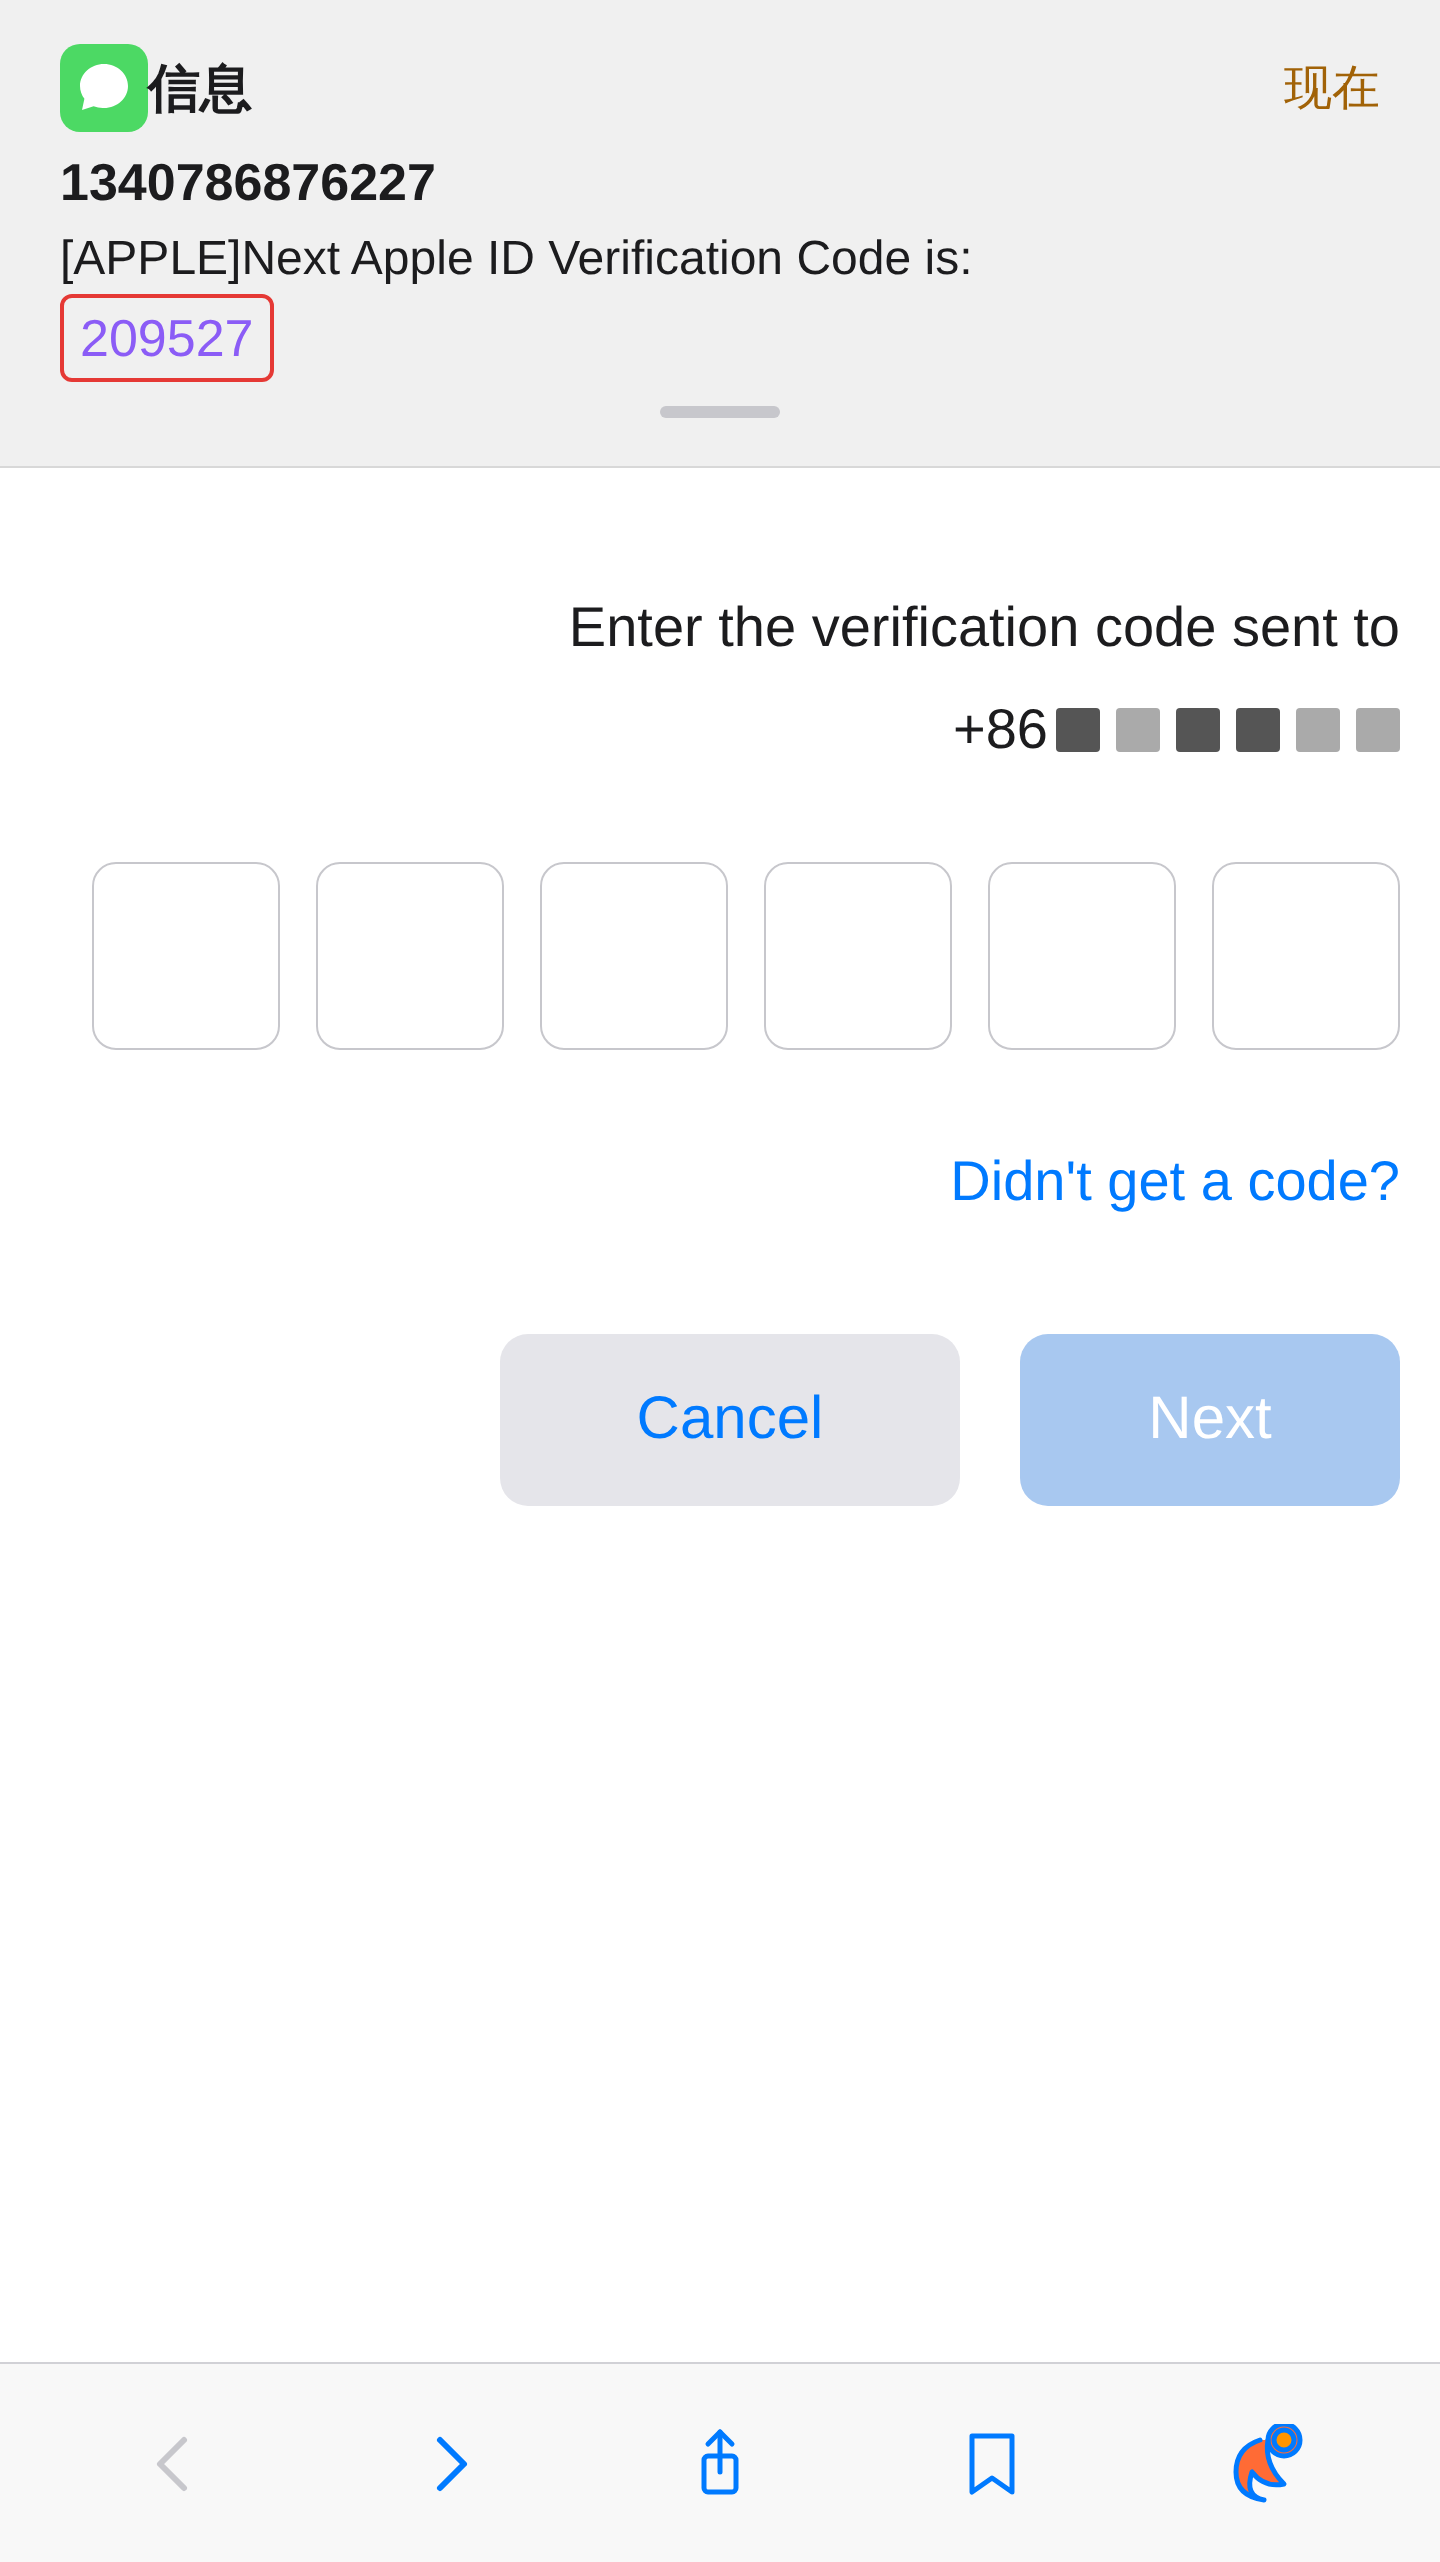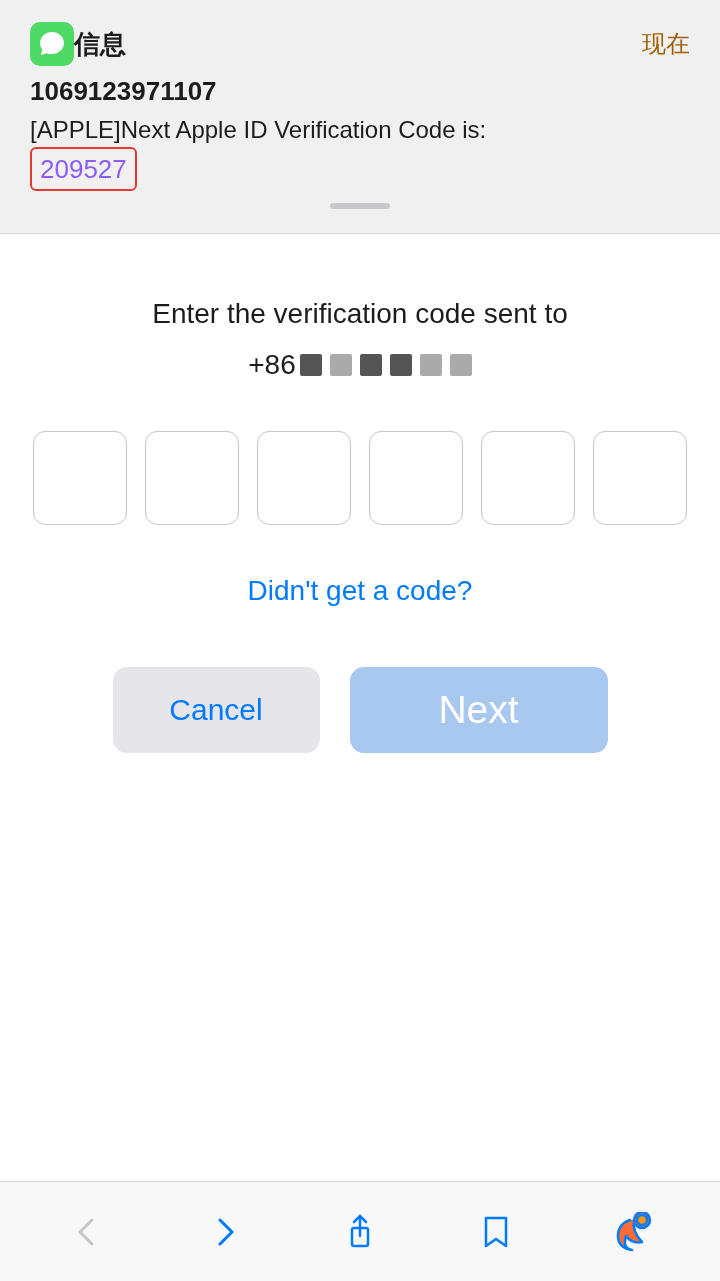--- a/index.html
+++ b/index.html
@@ -88,24 +88,24 @@
     .notif-drag-indicator {
       width: 60px;
       height: 6px;
       background: #c7c7cc;
       border-radius: 3px;
       margin: 12px auto 0;
     }
 
     
     .main-content {
-      padding: 60px 40px 40px;
+      padding: 60px 20px 40px;
       display: flex;
       flex-direction: column;
-      align-items: center;
+      align-items: flex-end;
     }
 
     .instruction-text {
       font-size: 28px;
       color: #1c1c1e;
       text-align: center;
       margin-bottom: 16px;
       line-height: 1.4;
     }
 
@@ -170,38 +170,38 @@
     }
 
     
     .buttons-row {
       display: flex;
       gap: 30px;
       align-items: center;
     }
 
     .btn-cancel {
-      width: 207px;
+      width: 230px;
       height: 86px;
       background: #e5e5ea;
       border: none;
       border-radius: 14px;
       font-size: 30px;
       color: #007aff;
       cursor: pointer;
       font-family: inherit;
     }
 
     .btn-next {
-      width: 258px;
+      width: 190px;
       height: 86px;
       background: #a8c8f0;
       border: none;
       border-radius: 14px;
-      font-size: 39px;
+      font-size: 30px;
       color: #ffffff;
       cursor: pointer;
       font-family: inherit;
     }
 
     
     .browser-bar {
       position: fixed;
       bottom: 0;
       left: 0;
@@ -251,21 +251,21 @@
     <div class="notif-app-info">
       <div class="messages-icon">
         <svg viewBox="0 0 28 28" fill="white" xmlns="http://www.w3.org/2000/svg">
           <path d="M14 2C7.37 2 2 6.93 2 13c0 2.39.82 4.6 2.2 6.38L3 25l5.8-1.85A12.4 12.4 0 0014 24c6.63 0 12-4.93 12-11S20.63 2 14 2z"></path>
         </svg>
       </div>
       <span class="notif-app-name">信息</span>
     </div>
     <span class="notif-time">现在</span>
   </div>
-  <div class="notif-sender">1069123971107</div>
+  <div class="notif-sender">1340786876227</div>
   <div class="notif-body">
     <span>[APPLE]Next Apple ID Verification Code is:</span><br>
     <span class="notif-code">209527</span>
   </div>
   <div class="notif-drag-indicator"></div>
 </div>
 
 <div class="main-content">
 
   <div class="instruction-text">Enter the verification code sent to</div>

